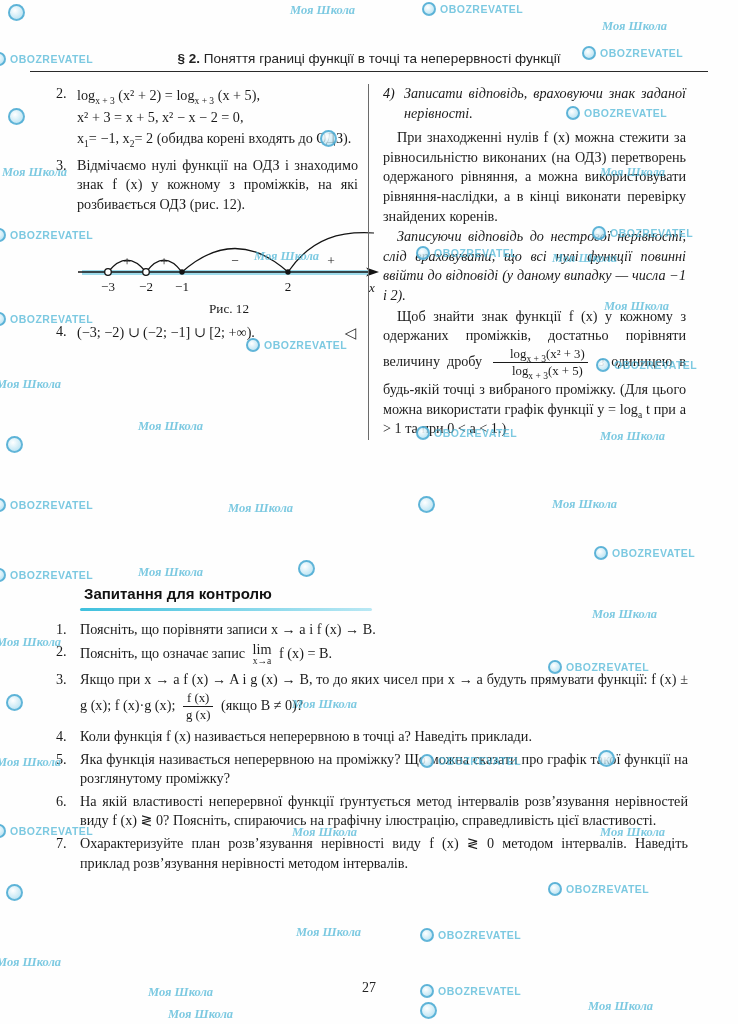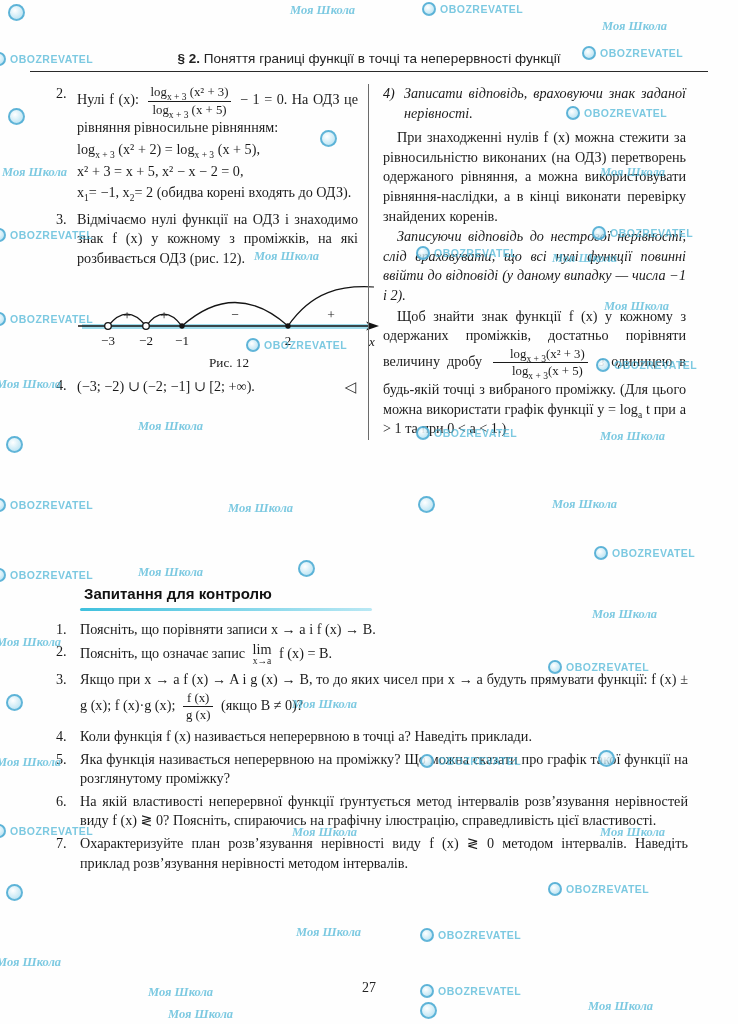--- a/index.html
+++ b/index.html
@@ -283,25 +283,20 @@
   </header>
   <div class="header-rule"></div>
 
   <main class="columns">
 
     <section class="col col-left">
 
       <div class="num-item">
         <span class="inum">2.</span>
         <div class="ibody">
-          <p class="flow">
-            <span>Нулі f (x):</span>
-            <span class="frac"><span class="fnum"><span>log</span><sub>x + 3</sub><span> (x² + 3)</span></span><span class="fden"><span>log</span><sub>x + 3</sub><span> (x + 5)</span></span></span>
-            <span>− 1 = 0.  На ОДЗ це рівняння рівносильне рівнянням:</span>
-          </p>
           <p class="eq"><span>log</span><sub>x + 3</sub><span> (x² + 2) = log</span><sub>x + 3</sub><span> (x + 5),</span></p>
           <p class="eq">x² + 3 = x + 5,   x² − x − 2 = 0,</p>
           <p class="eq flow"><span>x</span><sub>1</sub><span>= −1,   x</span><sub>2</sub><span>= 2  (обидва корені входять до ОДЗ).</span></p>
         </div>
       </div>
 
       <div class="num-item">
         <span class="inum">3.</span>
         <div class="ibody">
           <p class="flow">Відмічаємо нулі функції на ОДЗ і знаходимо знак f (x) у кожному з проміжків, на які розбивається ОДЗ (рис. 12).</p>

